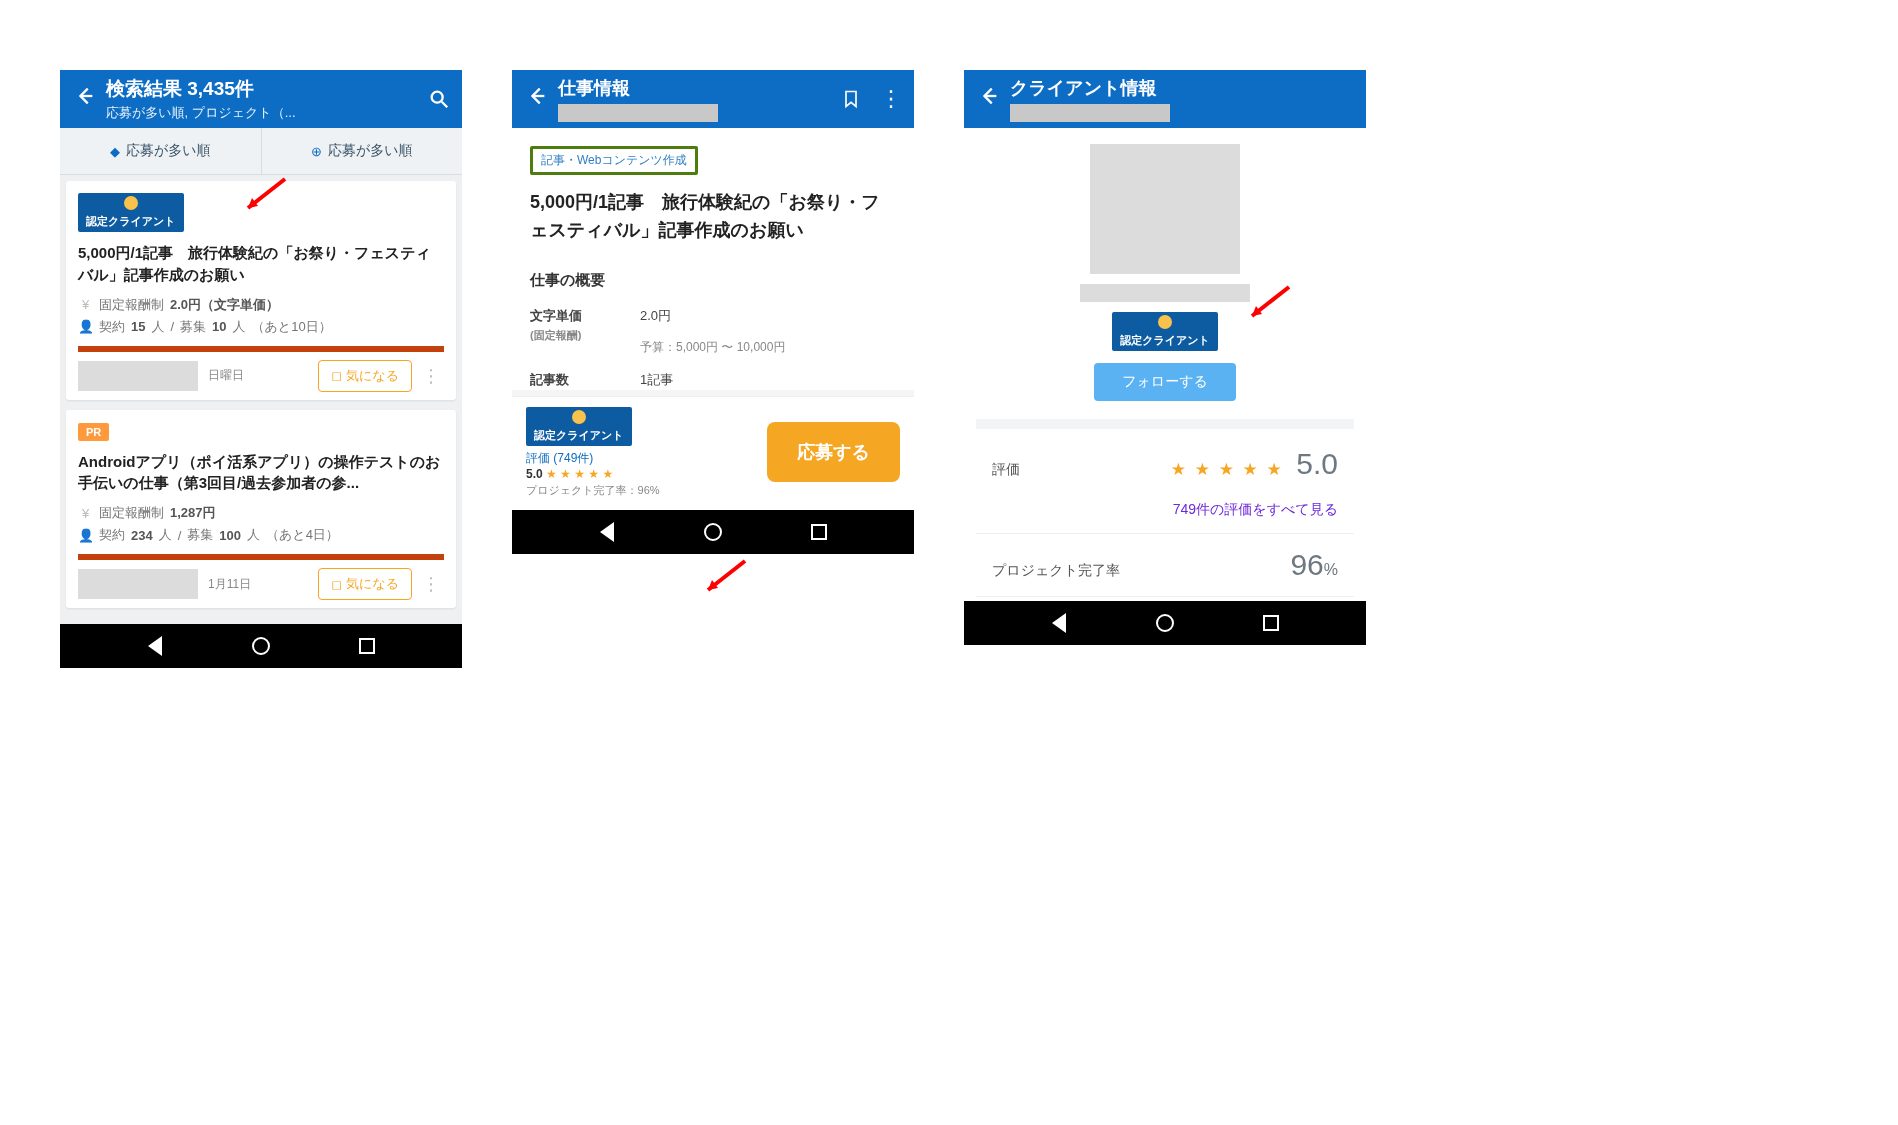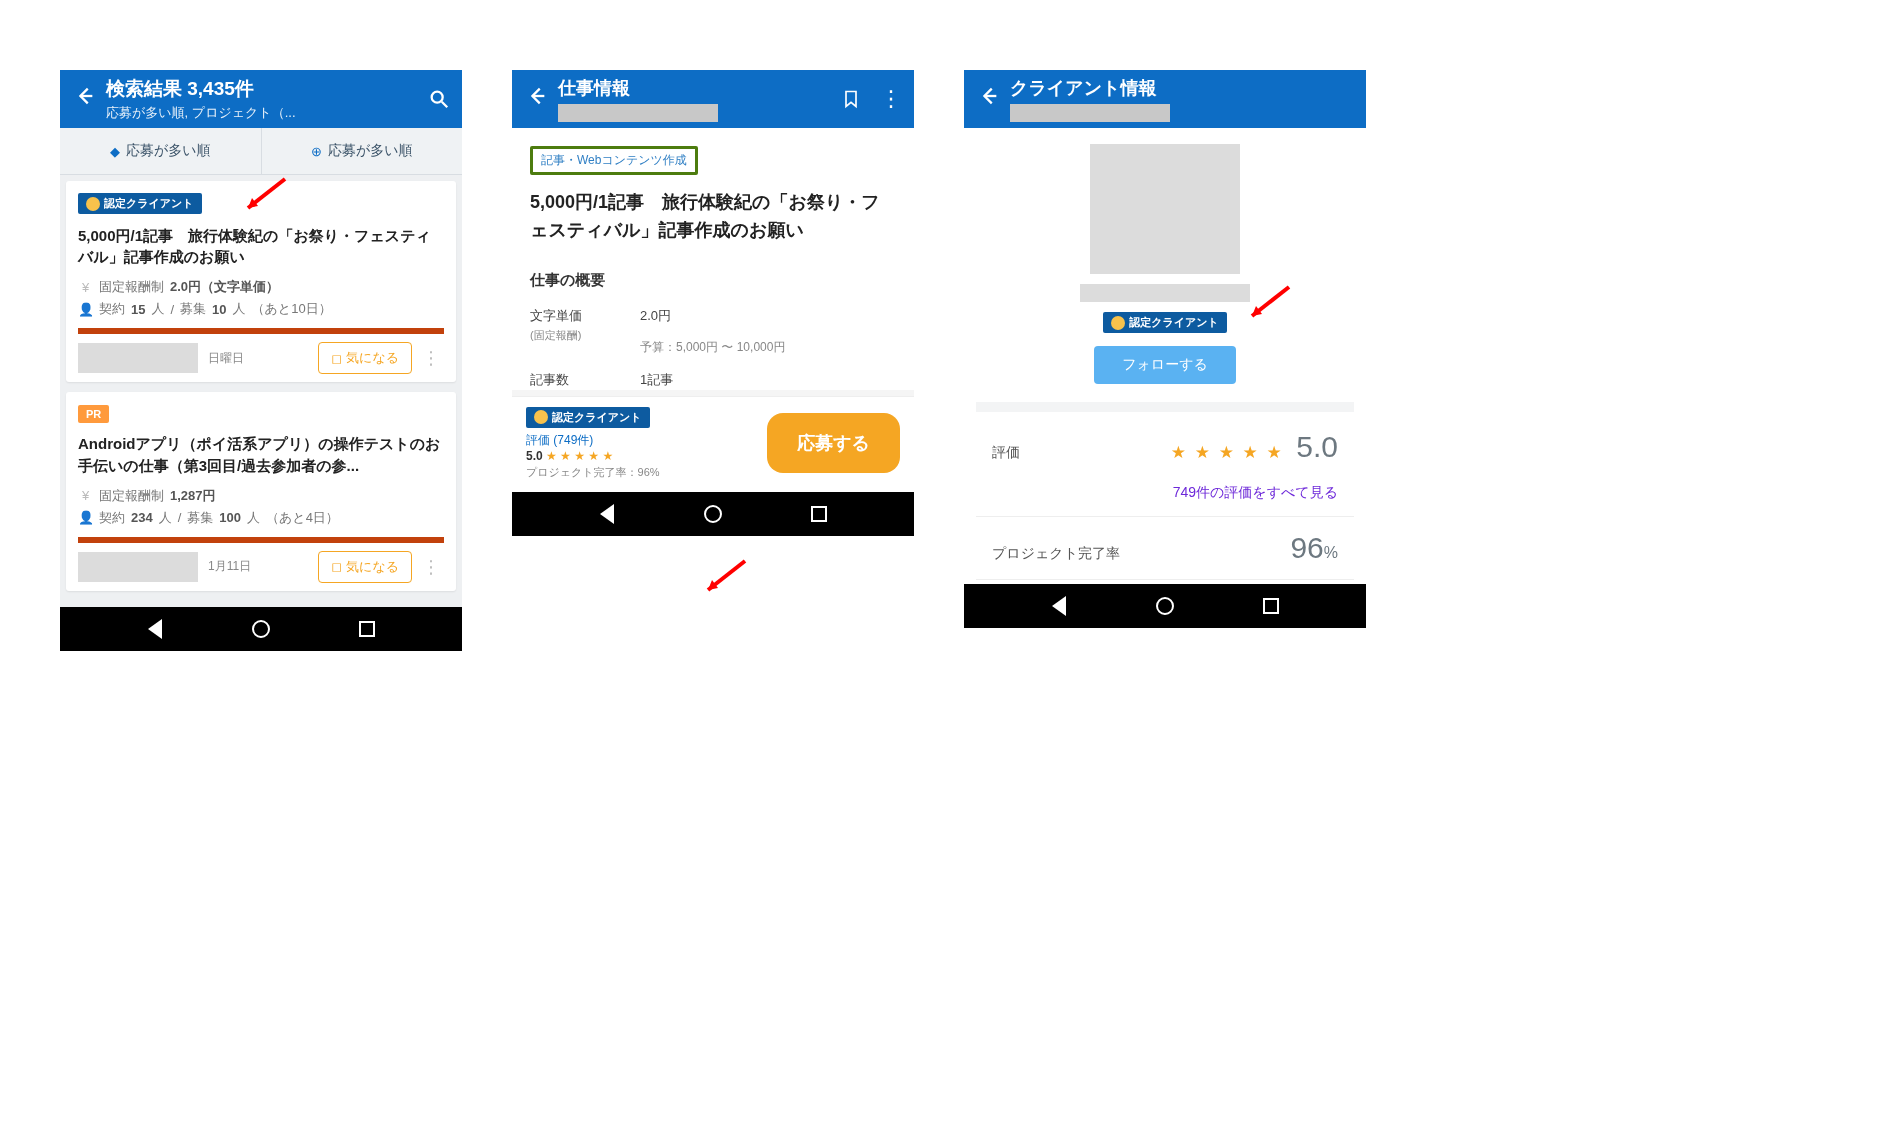--- a/index.html
+++ b/index.html
@@ -70,20 +70,21 @@
   .badge {
     display: inline-flex;
     align-items: center;
     gap: 4px;
     background: #0d5ba0;
     color: #fff;
     font-size: 11px;
     padding: 3px 8px;
     border-radius: 2px;
     font-weight: 600;
+    flex-direction: column;
   }
   .badge .bico {
     width: 14px; height: 14px; background: #f8c24c; border-radius: 50%;
     display: inline-block;
   }
   .pr-badge {
     display: inline-block;
     background: #ff9a3c;
     color: #fff;
     font-size: 11px;
@@ -128,21 +129,21 @@
     border: 3px solid #4d7c0f;
     color: #2f7fc4;
     font-size: 12px;
     padding: 3px 8px;
     border-radius: 2px;
     margin-bottom: 14px;
   }
   .job-title { font-size: 18px; font-weight: 700; line-height: 1.55; color: #222; margin-bottom: 26px; }
   .section-h { font-size: 15px; font-weight: 700; margin-bottom: 16px; color: #333; }
   .spec-row { display: flex; font-size: 13px; margin-bottom: 14px; }
-  .spec-row .lbl { width: 110px; color: #444; line-height: 1.5;}
+  .spec-row .lbl { width: 110px; color: #444; line-height: 1.5; font-weight: bold;}
   .spec-row .lbl .sub { font-size: 11px; color: #888; }
   .spec-row .val { flex: 1; color: #444; line-height: 1.5;}
   .spec-row .val .sub { font-size: 12px; color: #888; margin-top: 13px; }
 
   .action-bar {
     display: flex;
     align-items: center;
     gap: 14px;
     padding: 10px 14px 12px;
     background: #fff;
@@ -152,21 +153,21 @@
   .client-mini .ratelink { color: #0d6dc5; font-size: 12px; margin-top: 4px; }
   .client-mini .stars { color: #f5a623; font-size: 12px; }
   .client-mini .score { font-weight: 700; color: #333; }
   .client-mini .compl { font-size: 11px; color: #888; margin-top: 2px; }
   .apply-btn {
     background: #f5a623;
     color: #fff;
     font-size: 18px;
     font-weight: 700;
     padding: 18px 30px;
-    border-radius: 16px;
+    border-radius: 8px;
     border: none;
   }
 
   .client-body { background: #fff; padding: 16px 12px 4px; text-align: center; }
   .avatar { width: 150px; height: 130px; background: #dcdcdc; margin: 0 auto 10px; }
   .cname { width: 170px; height: 18px; background: #dcdcdc; margin: 0 auto 10px; }
   .follow-btn {
     background: #5ab2f2;
     color: #fff;
     border: none;

